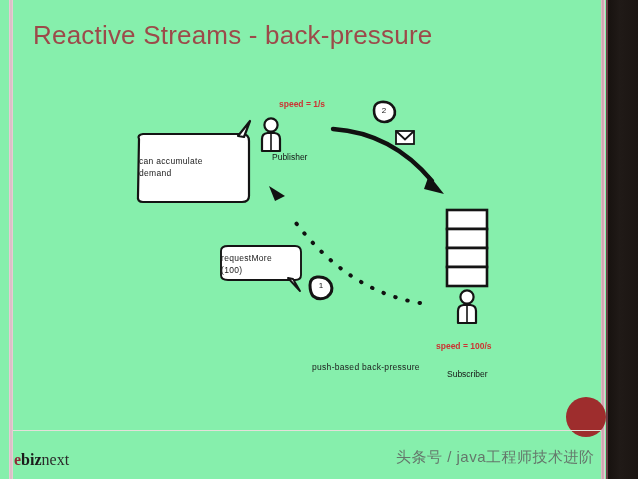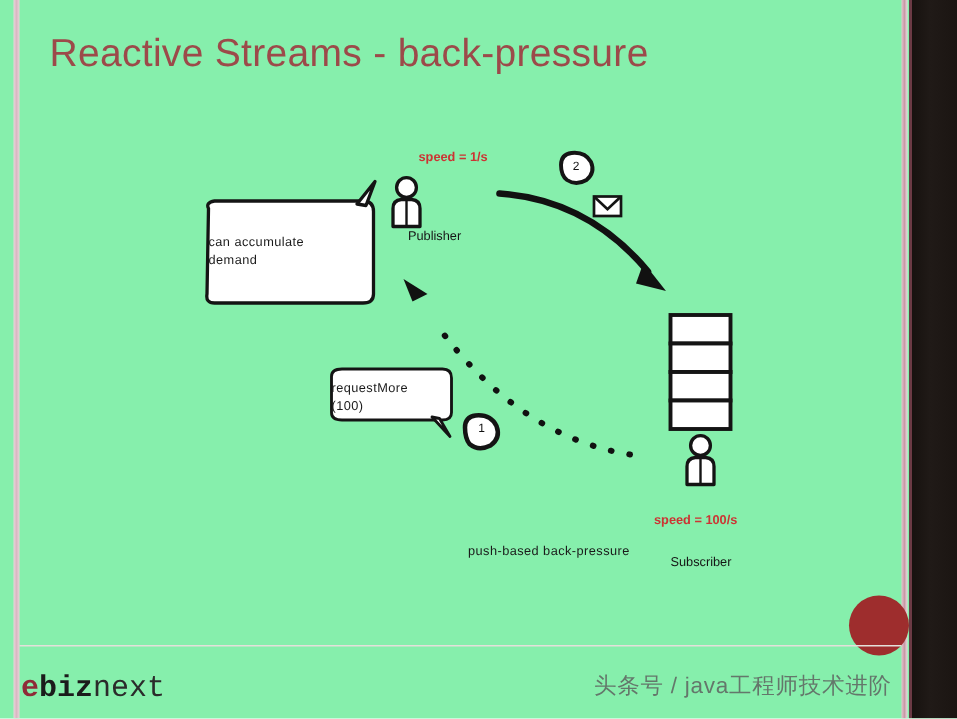--- a/index.html
+++ b/index.html
@@ -113,22 +113,22 @@
   
   .footer-rule {
     position: absolute;
     left: 13px; top: 430px;
     width: 588px; height: 1px;
     background: #e4e0da;
   }
   .logo {
     position: absolute;
     left: 14px; top: 452px;
-    font-family: Liberation Mono, monospace;
-    font-size: 20px;
+    font-family: Liberation Serif, serif;
+    font-size: 16px;
     line-height: 16px;
     white-space: nowrap;
   }
   .logo .e   { color: #8e2b38; font-weight: 700; }
   .logo .biz { color: #1b1b1b; font-weight: 700; }
   .logo .next{ color: #2b2b2b; font-weight: 400; }
 
   .watermark {
     position: absolute;
     left: 396px; top: 448px;

